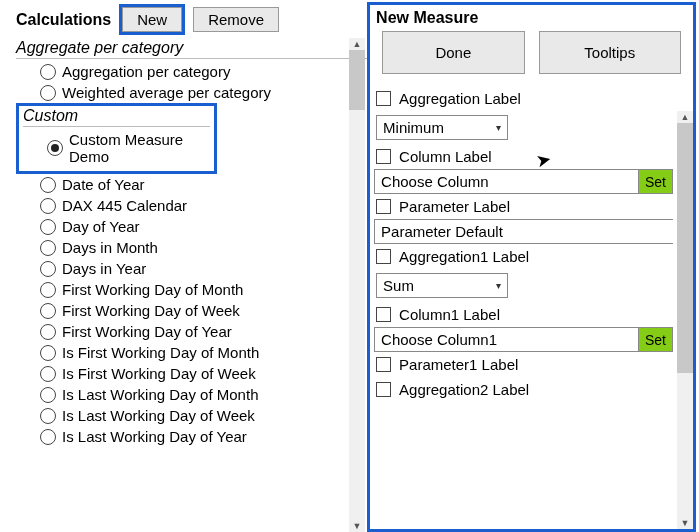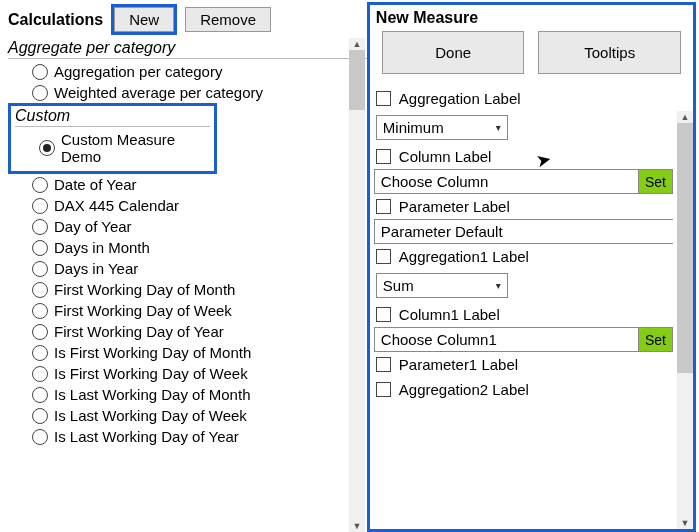--- a/index.html
+++ b/index.html
@@ -8,21 +8,21 @@
       font-size: 15px;
       background: #fff;
       color: #000;
       display: flex;
       width: 699px;
       height: 532px;
       overflow: hidden;
     }
     .left-panel {
       width: 390px;
-      padding: 4px 0 0 8px;
+      padding: 4px 0 0 16px;
       position: relative;
     }
     .calc-header {
       display: flex;
       align-items: center;
       gap: 8px;
       margin-bottom: 4px;
     }
     .calc-title {
       font-weight: bold;

